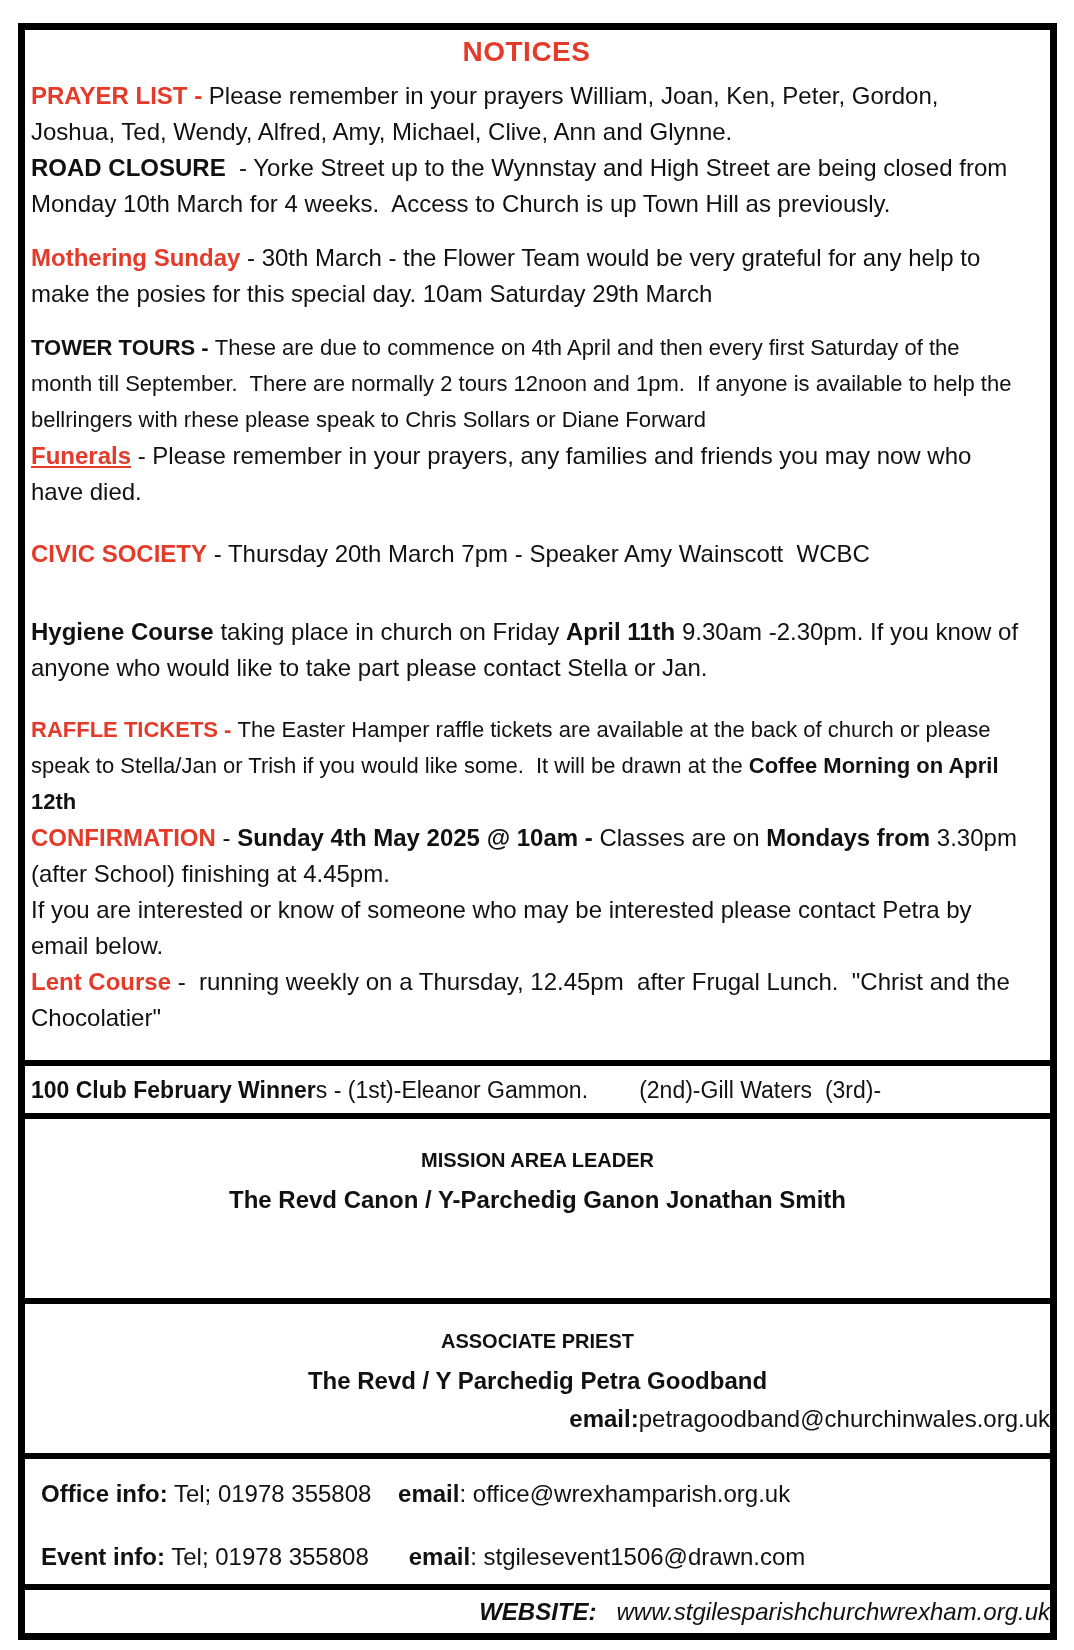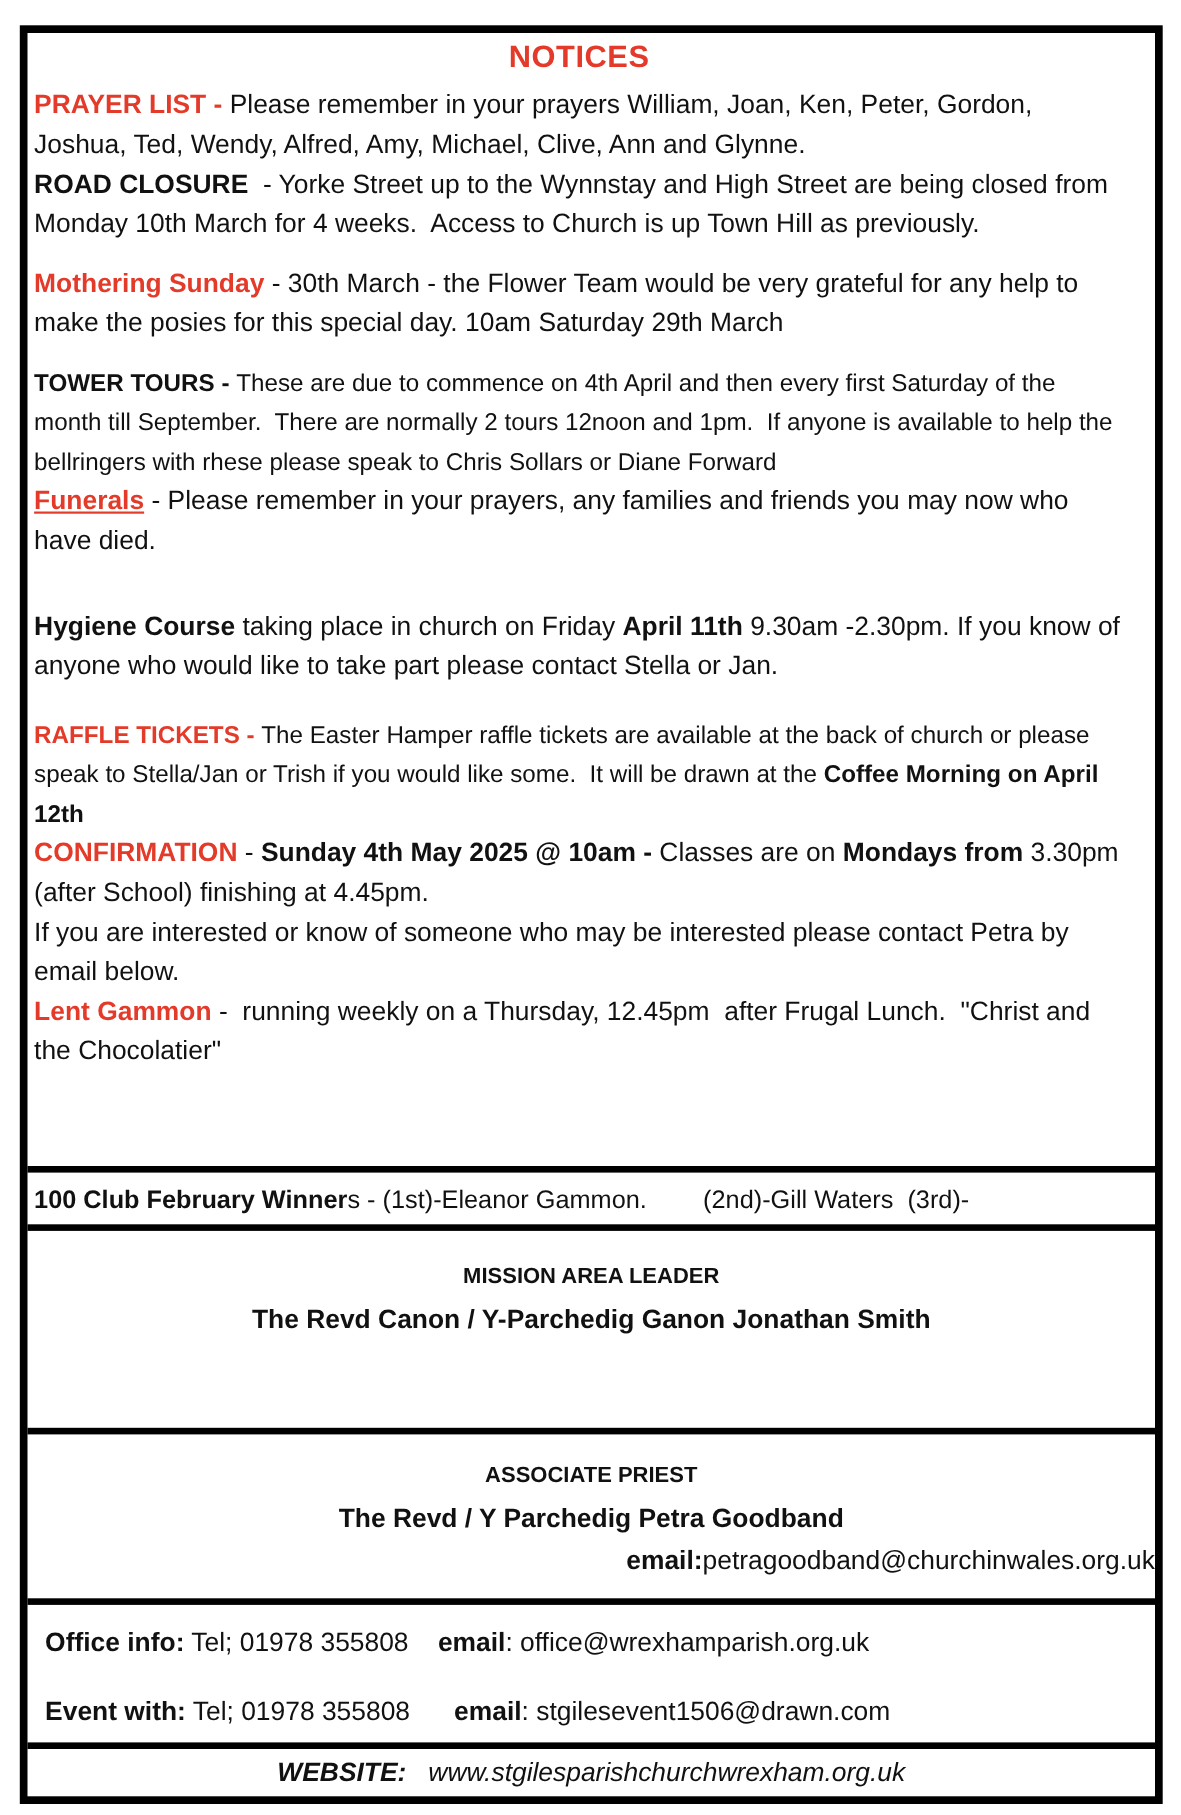--- a/index.html
+++ b/index.html
@@ -109,64 +109,65 @@
   
   #contact-section { height: 131px; padding: 20px 0 0 16px; }
   #contact-section .para { line-height: 30px; }
   #contact-section .para + .para { margin-top: 33px; }
 
   
   #website-section {
     flex: 1;
     display: flex;
     align-items: center;
-    justify-content: center;
+    justify-content: flex-end;
   }
   #website-section .para { font-size: 24px; }
 </style>
 </head>
 <body>
 
 <div class="page">
   <div class="frame">
 
     <section id="notices-section">
       <h1 class="title">NOTICES</h1>
       <div id="notices-list">
           <p class="para lg"><span class="run rb">PRAYER LIST - </span><span class="run r">Please remember in your prayers William, Joan, Ken, Peter, Gordon, Joshua, Ted, Wendy, Alfred, Amy, Michael, Clive, Ann and Glynne.</span></p>
           <p class="para lg"><span class="run b">ROAD CLOSURE</span><span class="run r">  - Yorke Street up to the Wynnstay and High Street are being closed from Monday 10th March for 4 weeks.  Access to Church is up Town Hill as previously.</span></p>
           <p class="para lg g1"><span class="run rb">Mothering Sunday</span><span class="run r"> - 30th March - the Flower Team would be very grateful for any help to make the posies for this special day. 10am Saturday 29th March</span></p>
           <p class="para sm g1"><span class="run b">TOWER TOURS - </span><span class="run r">These are due to commence on 4th April and then every first Saturday of the month till September.  There are normally 2 tours 12noon and 1pm.  If anyone is available to help the bellringers with rhese please speak to Chris Sollars or Diane Forward</span></p>
           <p class="para lg"><span class="run rbu">Funerals</span><span class="run r"> - Please remember in your prayers, any families and friends you may now who have died.</span></p>
+          <p class="para lg g2"><span class="run rb">CIVIC SOCIETY</span><span class="run r"> - Thursday 20th March 7pm - Speaker Amy Wainscott  WCBC</span></p>
           <p class="para lg g3"><span class="run b">Hygiene Course</span><span class="run r"> taking place in church on Friday </span><span class="run b">April 11th</span><span class="run r"> 9.30am -2.30pm. If you know of anyone who would like to take part please contact Stella or Jan.</span></p>
           <p class="para sm g2"><span class="run rb">RAFFLE TICKETS - </span><span class="run r">The Easter Hamper raffle tickets are available at the back of church or please speak to Stella/Jan or Trish if you would like some.  It will be drawn at the </span><span class="run b">Coffee Morning on April 12th</span></p>
           <p class="para lg"><span class="run rb">CONFIRMATION</span><span class="run r"> - </span><span class="run b">Sunday 4th May 2025 @ 10am - </span><span class="run r">Classes are on </span><span class="run b">Mondays from</span><span class="run r"> 3.30pm (after School) finishing at 4.45pm.</span></p>
           <p class="para lg"><span class="run r">If you are interested or know of someone who may be interested please contact Petra by email below.</span></p>
-          <p class="para lg"><span class="run rb">Lent Gammon</span><span class="run r"> -  running weekly on a Thursday, 12.45pm  after Frugal Lunch.  "Christ and the Chocolatier"</span></p>
+          <p class="para lg"><span class="run rb">Lent Course</span><span class="run r"> -  running weekly on a Thursday, 12.45pm  after Frugal Lunch.  "Christ and the Chocolatier"</span></p>
         </div>
     </section>
 
     <section id="hundred-club-section" class="divided">
       <p class="para"><span class="run b">100 Club February Winner</span><span class="run r">s - (1st)-Eleanor Gammon.        (2nd)-Gill Waters  (3rd)-</span></p>
     </section>
 
     <section id="mission-section" class="divided">
       <h2 class="box-title">MISSION AREA LEADER</h2>
       <p class="box-name">The Revd Canon / Y-Parchedig Ganon Jonathan Smith</p>
     </section>
 
     <section id="associate-section" class="divided">
       <h2 class="box-title">ASSOCIATE PRIEST</h2>
       <p class="box-name">The Revd / Y Parchedig Petra Goodband</p>
       <p class="email-line"><span class="run b">email:</span><span class="run r">petragoodband@churchinwales.org.uk</span></p>
     </section>
 
     <section id="contact-section" class="divided">
       <p class="para"><span class="run b">Office info:</span><span class="run r"> Tel; 01978 355808    </span><span class="run b">email</span><span class="run r">: office@wrexhamparish.org.uk</span></p>
-      <p class="para"><span class="run b">Event with:</span><span class="run r"> Tel; 01978 355808      </span><span class="run b">email</span><span class="run r">: stgilesevent1506@drawn.com</span></p>
+      <p class="para"><span class="run b">Event info:</span><span class="run r"> Tel; 01978 355808      </span><span class="run b">email</span><span class="run r">: stgilesevent1506@drawn.com</span></p>
     </section>
 
     <section id="website-section" class="divided">
       <p class="para"><span class="run bi">WEBSITE:</span><span class="run i">   www.stgilesparishchurchwrexham.org.uk</span></p>
     </section>
 
   </div>
 </div>
 
 </body></html>

